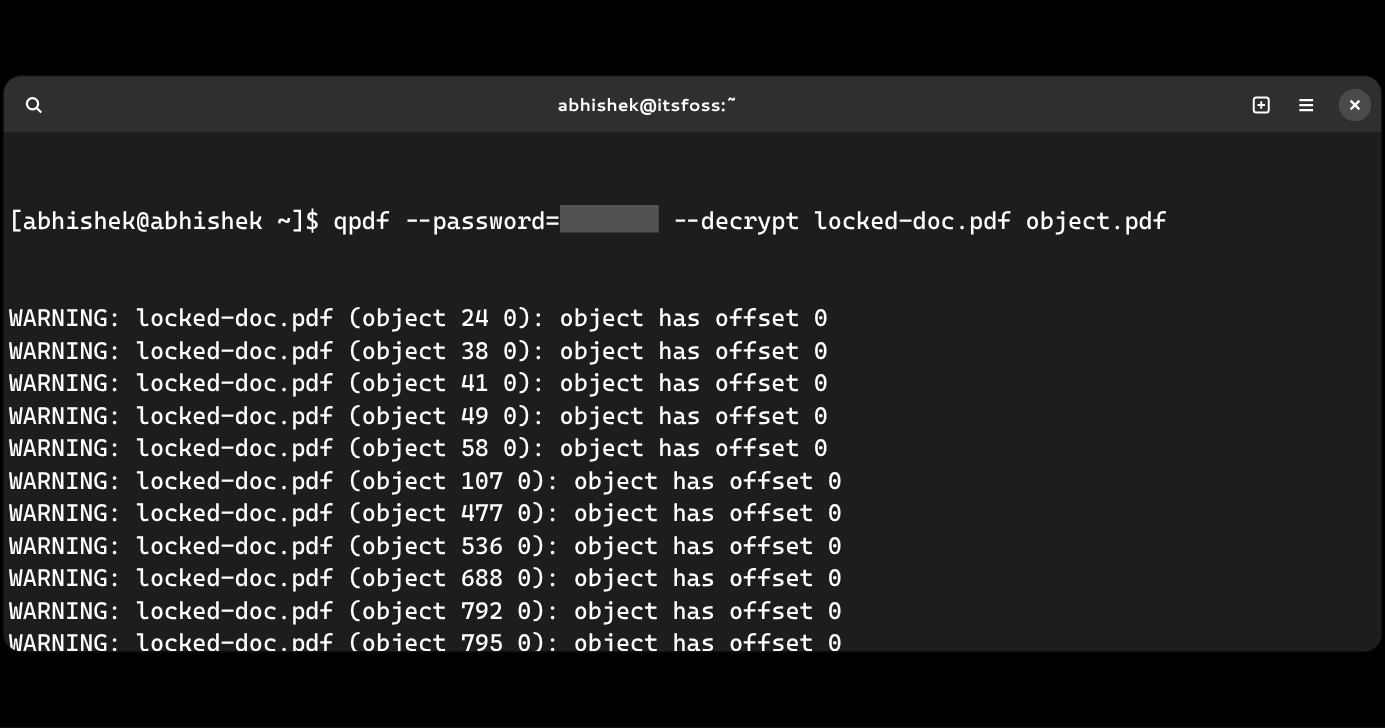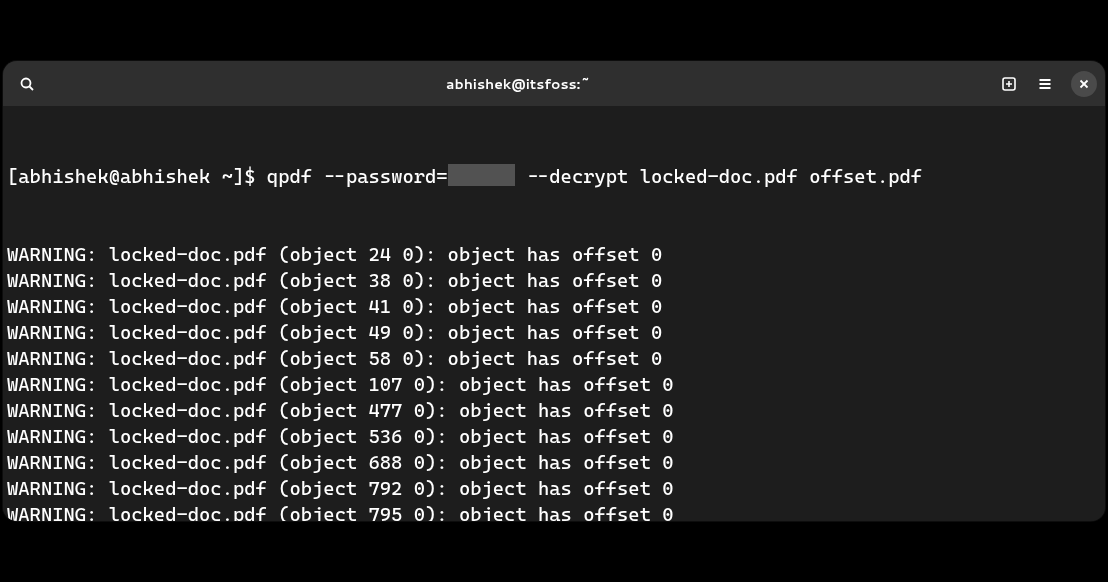--- a/index.html
+++ b/index.html
@@ -114,18 +114,18 @@
       <div class="icon-btn circle">
         <svg width="12" height="12" viewBox="0 0 12 12" fill="none" stroke="#fff" stroke-width="1.8">
           <line x1="2.5" y1="2.5" x2="9.5" y2="9.5"></line>
           <line x1="9.5" y1="2.5" x2="2.5" y2="9.5"></line>
         </svg>
       </div>
     </div>
   </div>
 
   <div class="terminal-body">
-    <div class="line"><span>[abhishek@abhishek ~]$ </span><span>qpdf --password=</span><span class="redacted">XXXXXX</span><span> --decrypt locked-doc.pdf offset.pdf</span></div>
+    <div class="line"><span>[abhishek@abhishek ~]$ </span><span>qpdf --password=</span><span class="redacted">WARNING</span><span> --decrypt locked-doc.pdf object.pdf</span></div>
     <div id="warnings"><div class="line">WARNING: locked-doc.pdf (object 24 0): object has offset 0</div><div class="line">WARNING: locked-doc.pdf (object 38 0): object has offset 0</div><div class="line">WARNING: locked-doc.pdf (object 41 0): object has offset 0</div><div class="line">WARNING: locked-doc.pdf (object 49 0): object has offset 0</div><div class="line">WARNING: locked-doc.pdf (object 58 0): object has offset 0</div><div class="line">WARNING: locked-doc.pdf (object 107 0): object has offset 0</div><div class="line">WARNING: locked-doc.pdf (object 477 0): object has offset 0</div><div class="line">WARNING: locked-doc.pdf (object 536 0): object has offset 0</div><div class="line">WARNING: locked-doc.pdf (object 688 0): object has offset 0</div><div class="line">WARNING: locked-doc.pdf (object 792 0): object has offset 0</div><div class="line">WARNING: locked-doc.pdf (object 795 0): object has offset 0</div></div>
     
     
   </div>
 </div>
 
 </body></html>

